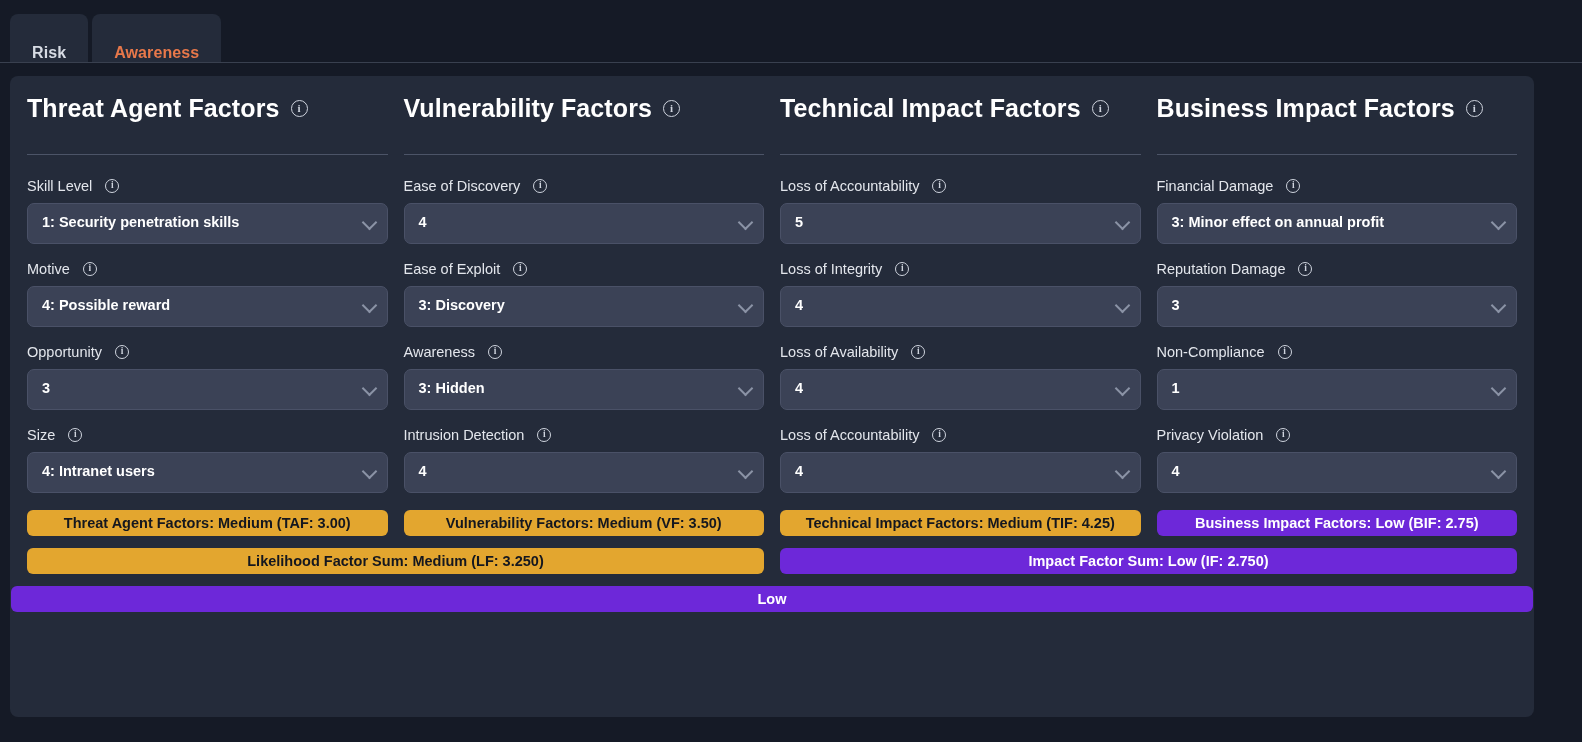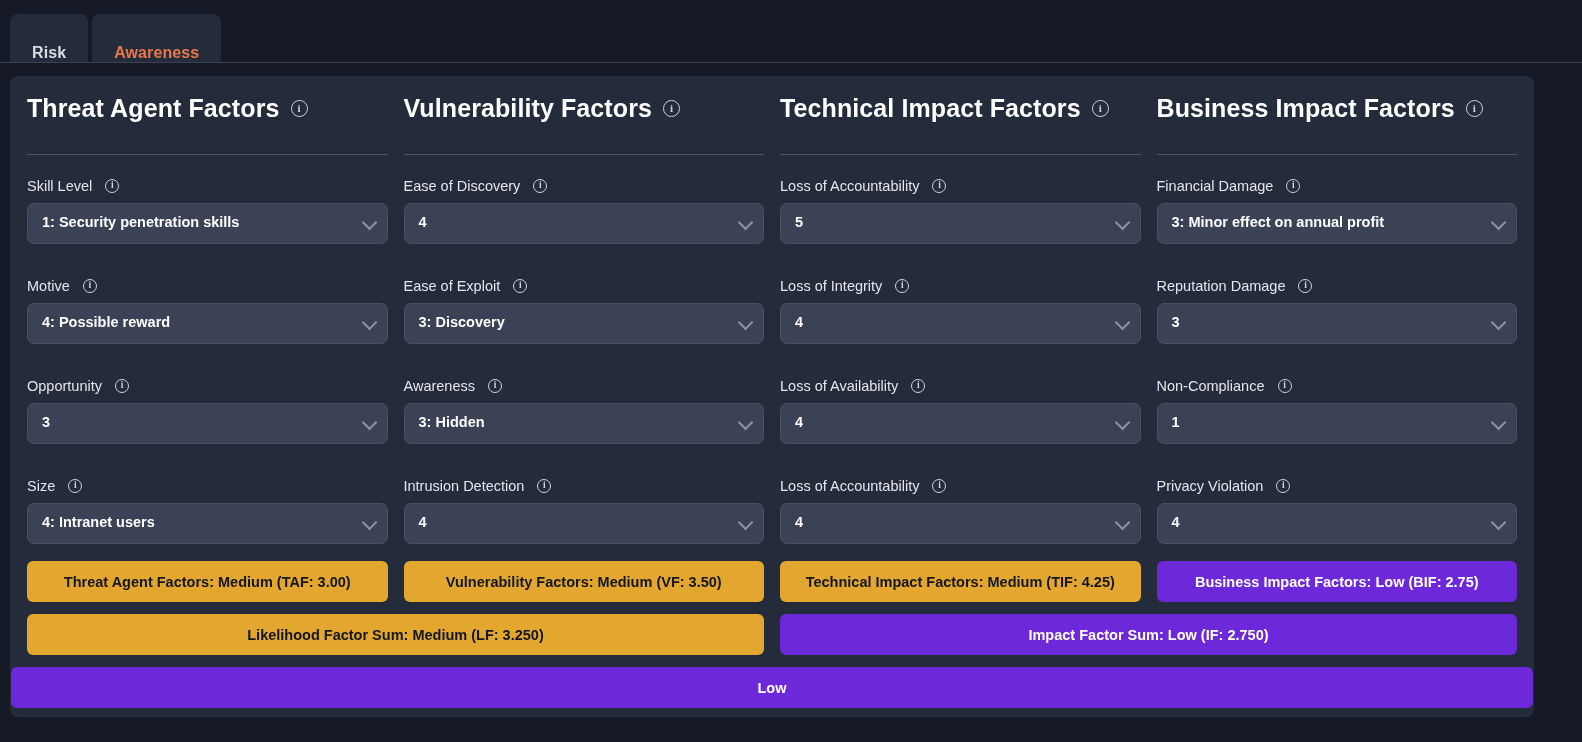--- a/index.html
+++ b/index.html
@@ -92,21 +92,21 @@
     line-height: 1;
     flex: 0 0 auto;
   }
   .info.sm {
     width: 14px; height: 14px;
     border-width: 1.2px;
     font-size: 9.5px;
   }
 
   
-  .field { margin-top: 34px; }
+  .field { margin-top: 17px; }
   .field:first-of-type { margin-top: 23px; }
   .flabel {
     display: flex;
     align-items: center;
     gap: 13px;
     font-size: 14.5px;
     color: #e3e6ec;
     margin-bottom: 9px;
     white-space: nowrap;
   }
@@ -132,21 +132,21 @@
     right: 12px; top: 50%;
     width: 11px; height: 11px;
     margin-top: -7px;
     border-right: 2px solid #8b93a6;
     border-bottom: 2px solid #8b93a6;
     transform: rotate(45deg);
   }
 
   
   .bar {
-    height: 41px;
+    height: 26px;
     border-radius: 6px;
     display: flex;
     align-items: center;
     justify-content: center;
     font-size: 14.5px;
     font-weight: bold;
     white-space: nowrap;
     cursor: default;
     user-select: none;
   }

